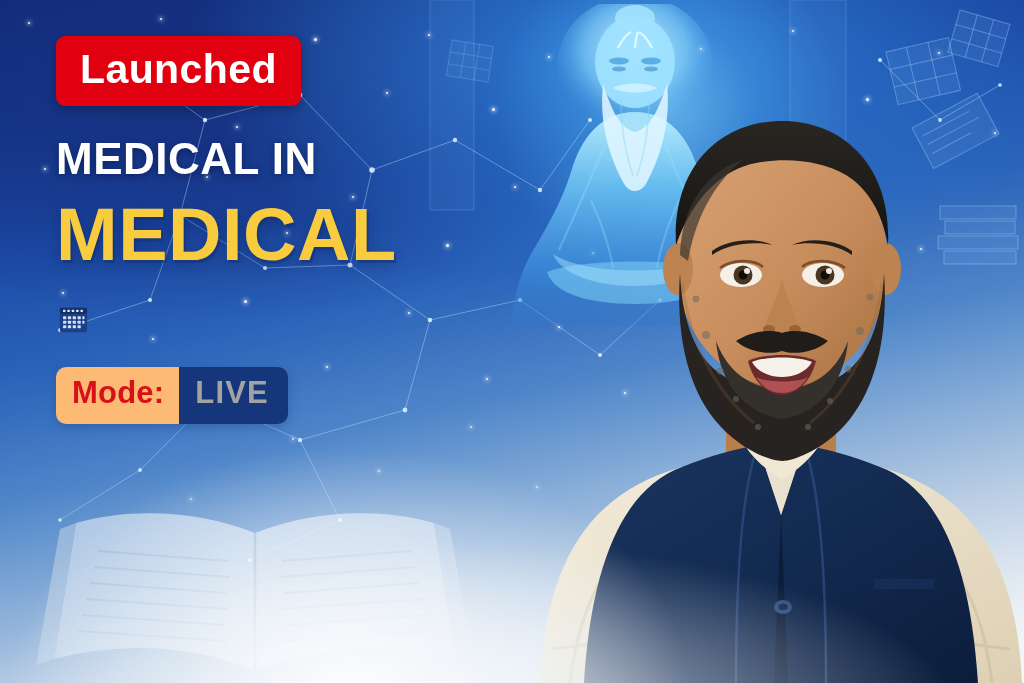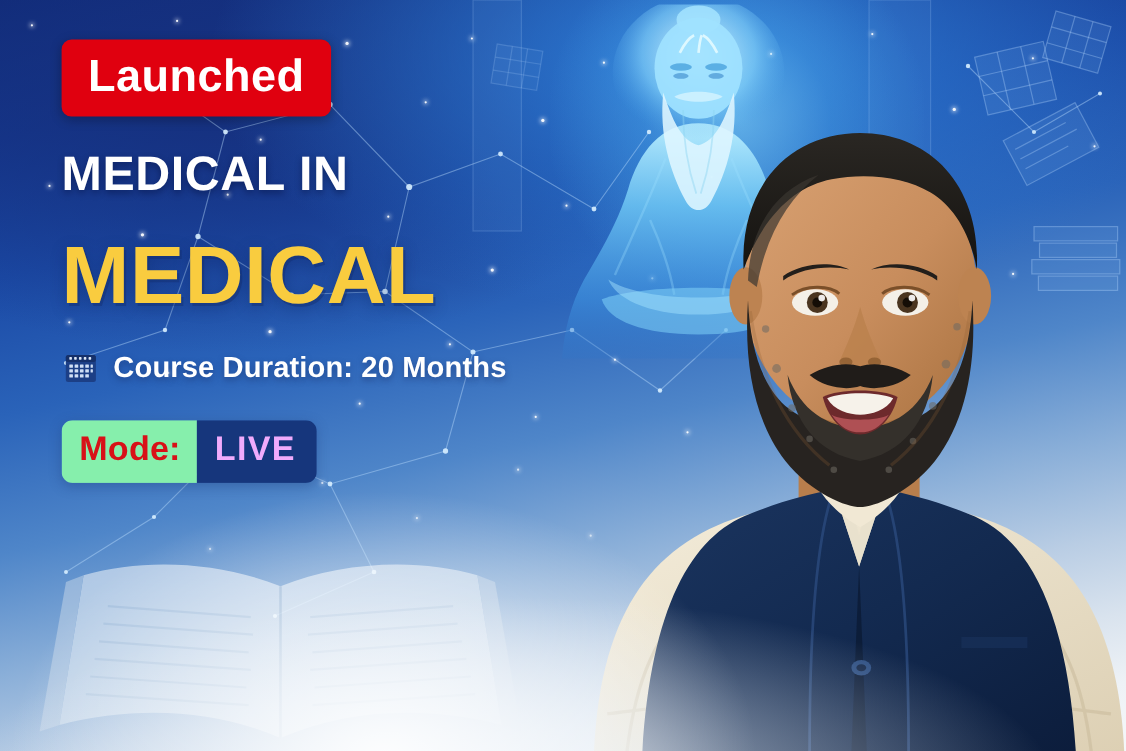--- a/index.html
+++ b/index.html
@@ -97,21 +97,21 @@
     margin-top:31px;
     color:#ffffff;
     font-size:44px;
     font-weight:bold;
     letter-spacing:.5px;
     line-height:1;
     text-shadow:0 2px 7px rgba(0,10,50,.45);
   }
 
   .title-main {
-    margin-top:32px;
+    margin-top:17px;
     color:#f9cc3f;
     font-size:74px;
     font-weight:bold;
     line-height:.99;
     letter-spacing:.5px;
     text-shadow:
       2px 3px 0 rgba(20,45,110,.42),
       0 4px 14px rgba(10,30,90,.35);
   }
   .title-main .l2 { display:block; letter-spacing:1.5px; }
@@ -139,31 +139,31 @@
 
   .mode-badge {
     margin-top:26px;
     display:inline-flex;
     align-items:stretch;
     border-radius:10px;
     overflow:hidden;
     box-shadow:0 3px 11px rgba(30,60,120,.34);
   }
   .mode-label {
-    background:#86efac;
+    background:#fdba74;
     color:#d81118;
     font-size:31px;
     font-weight:bold;
     line-height:1;
     padding:10px 15px 16px 16px;
     letter-spacing:.2px;
   }
   .mode-value {
     background:#16367c;
-    color:#f0abfc;
+    color:#a3a3a3;
     font-size:31px;
     font-weight:bold;
     line-height:1;
     padding:10px 19px 12px 16px;
     letter-spacing:1.2px;
   }
 </style>
 </head>
 <body>
 
@@ -578,21 +578,20 @@
               <rect x="16.1" y="18.4" width="3.6" height="3.2" rx="0.5"></rect>
               <rect x="21.4" y="18.4" width="3.6" height="3.2" rx="0.5"></rect>
               <rect x="26.7" y="18.4" width="2.3" height="3.2" rx="0.5"></rect>
               <rect x="5.5" y="23.3" width="3.6" height="3.2" rx="0.5"></rect>
               <rect x="10.8" y="23.3" width="3.6" height="3.2" rx="0.5"></rect>
               <rect x="16.1" y="23.3" width="3.6" height="3.2" rx="0.5"></rect>
               <rect x="21.4" y="23.3" width="3.6" height="3.2" rx="0.5"></rect>
             </g>
           </svg>
         </span>
-        <span class="fact-text">Course Duration: 20 Months</span>
       </div>
 
 
     </div>
 
     <div class="mode-badge">
       <span class="mode-label">Mode:</span>
       <span class="mode-value">LIVE</span>
     </div>
 

